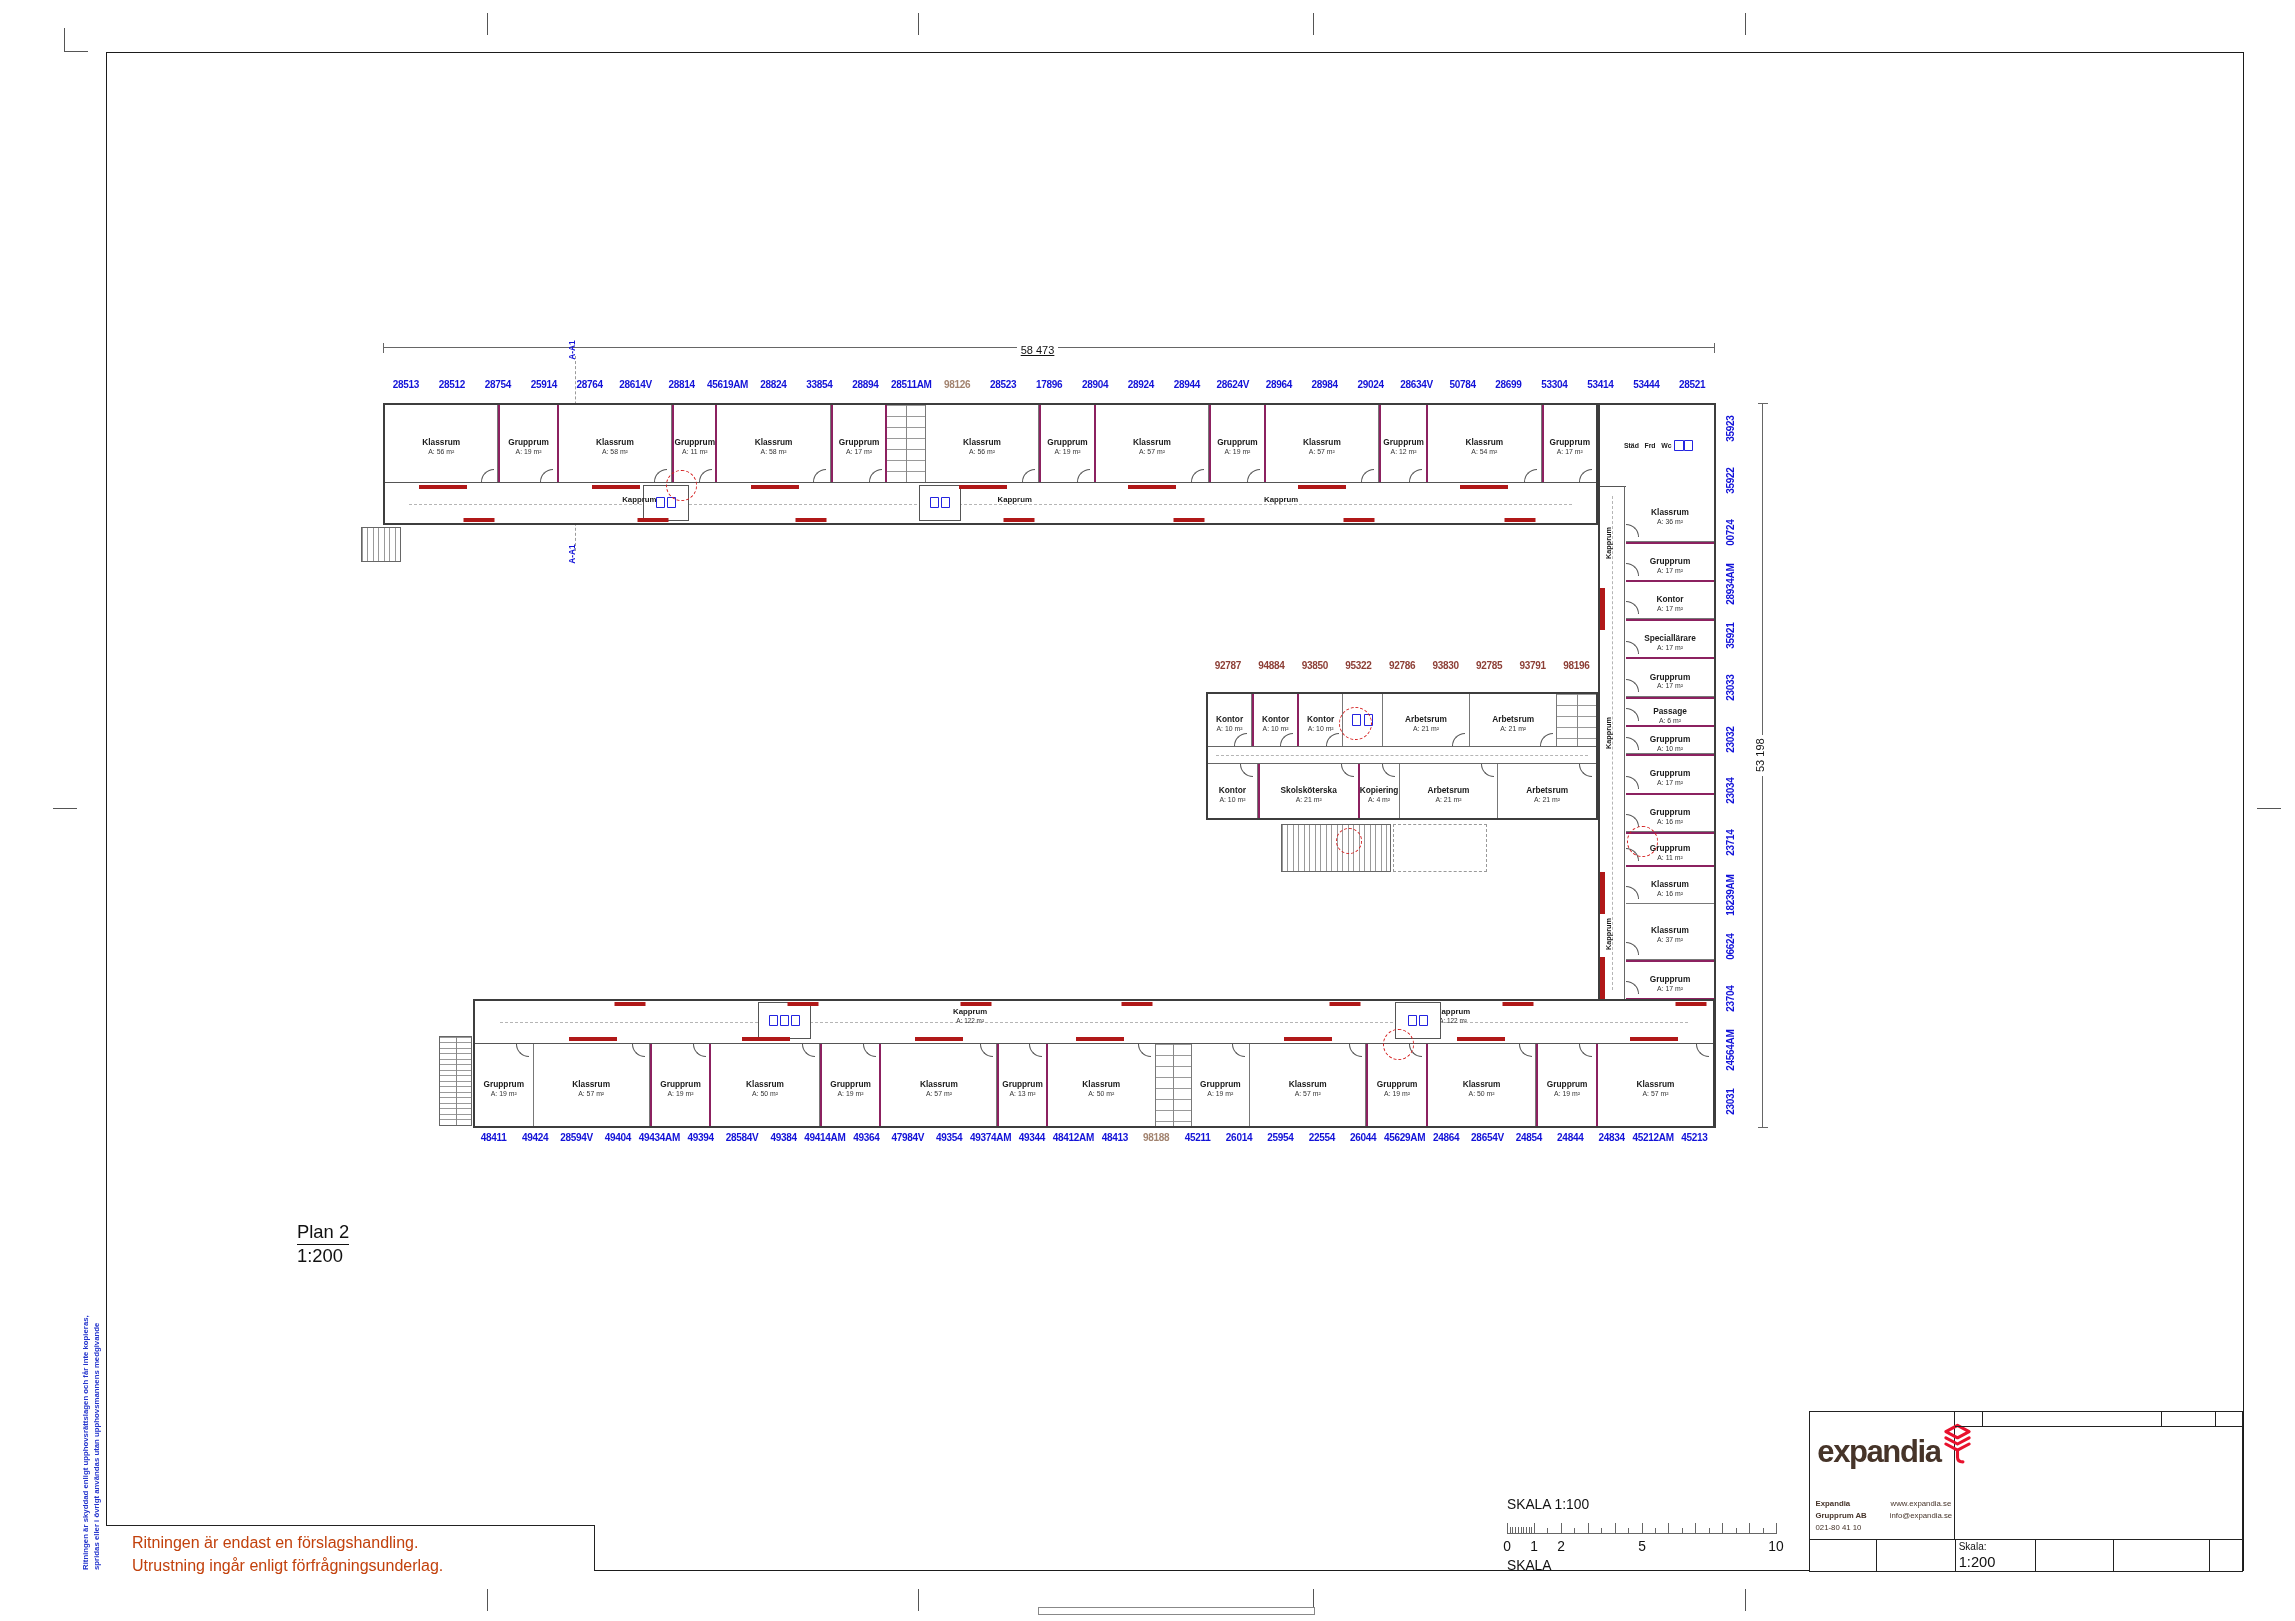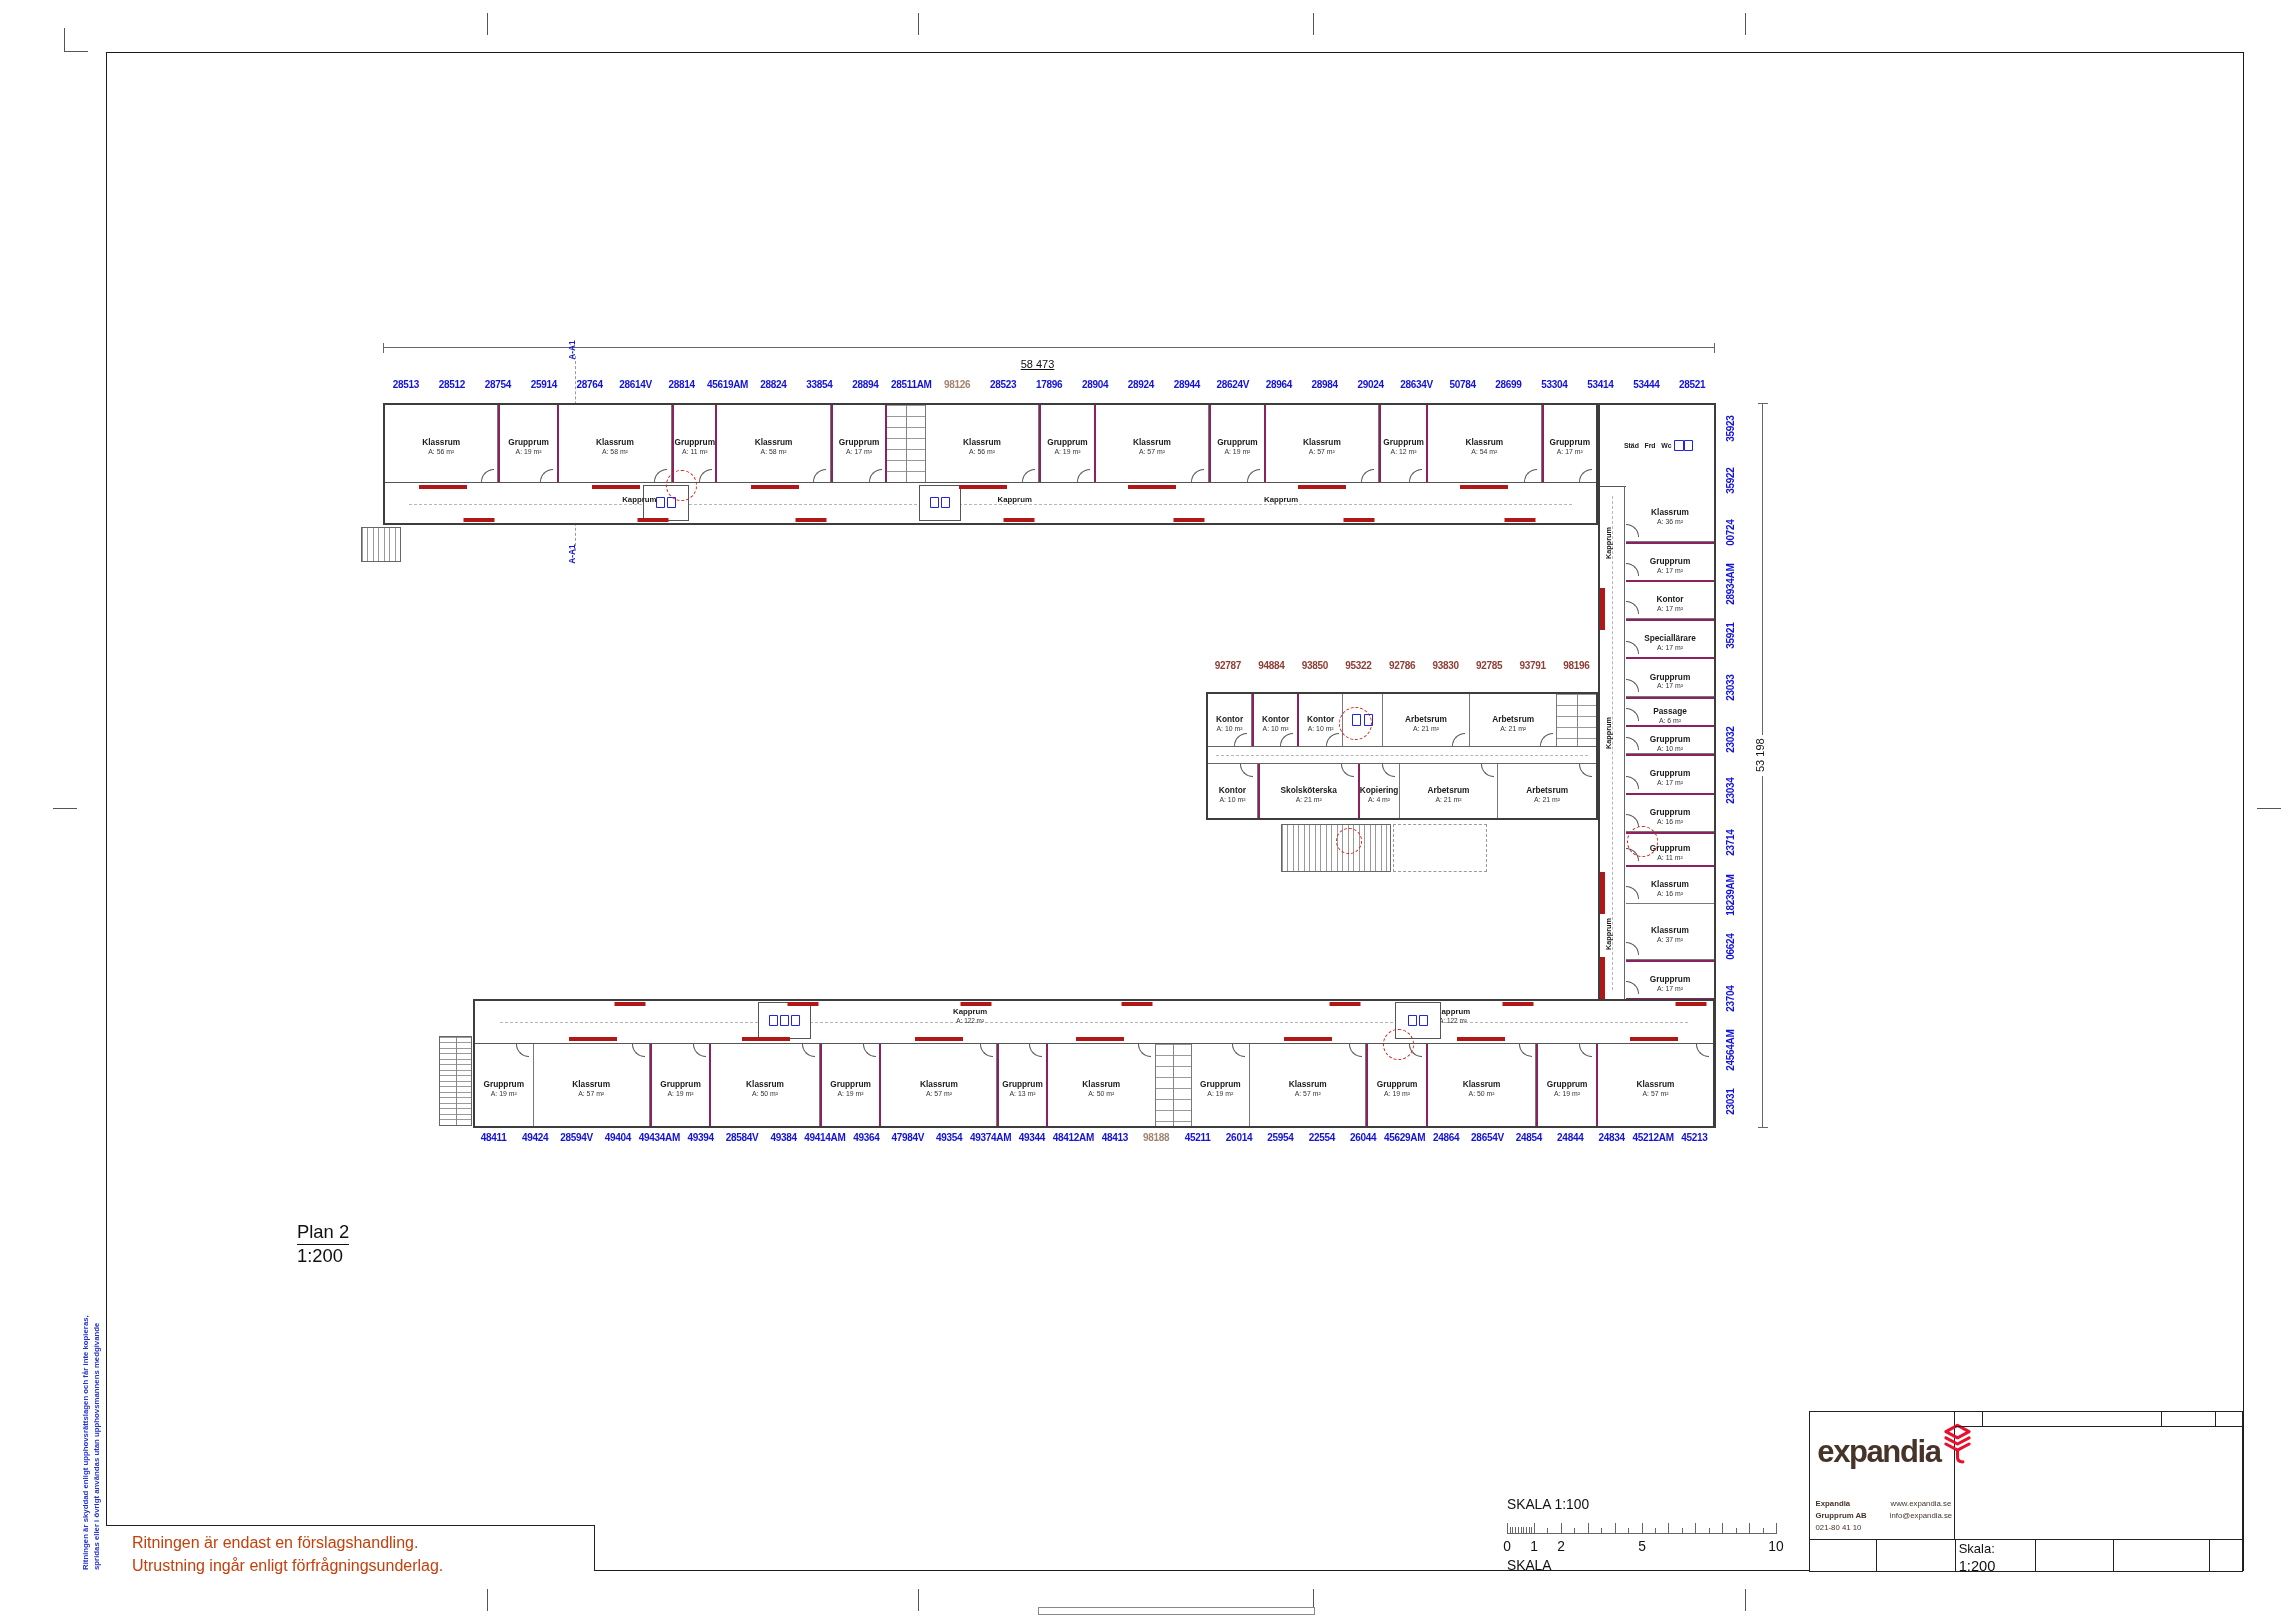--- a/index.html
+++ b/index.html
@@ -74,21 +74,21 @@
   
   #titleblock{position:absolute;left:1809px;top:1411px;width:434px;height:161px;border:1.8px solid #222;box-sizing:border-box;background:#fff;}
   #tb-logo-cell{position:absolute;left:0;top:0;width:145px;height:127px;border-right:0.9px solid #222;box-sizing:border-box;}
   #tb-logo{position:absolute;left:7.3px;top:24px;display:flex;align-items:flex-start;}
   #tb-logo-text{font-size:31px;font-weight:bold;color:#463429;letter-spacing:-1.4px;line-height:1;}
   #tb-contact{position:absolute;left:5.5px;right:1.8px;bottom:5.5px;display:flex;justify-content:space-between;font-size:7.8px;color:#46342a;line-height:1.5;}
   #tb-contact .b{font-weight:bold;}
   #tb-contact .r{text-align:center;}
   .tb-line{position:absolute;background:#222;}
   #tb-scala{position:absolute;left:145px;top:127px;width:80px;height:34px;box-sizing:border-box;padding:1.8px 0 0 3.7px;}
-  #tb-scala .lab{font-size:13px;color:#111;}
+  #tb-scala .lab{font-size:10px;color:#111;}
   #tb-scala .val{font-size:14.7px;color:#111;margin-top:1.8px;}
 </style>
 </head>
 <body>
 
 <div class="trim" style="left:64px;top:27.5px;width:0.9px;height:24px;"></div>
 <div class="trim" style="left:64px;top:51px;width:24px;height:0.9px;"></div>
 <div class="trim" style="left:487px;top:13px;width:0.9px;height:22px;"></div>
 <div class="trim" style="left:918px;top:13px;width:0.9px;height:22px;"></div>
 <div class="trim" style="left:1313px;top:13px;width:0.9px;height:22px;"></div>
@@ -102,21 +102,21 @@
 <div class="foldrect" style="left:1038px;top:1607px;width:275px;height:6.4px;"></div>
 
 <div id="frame"></div>
 
 <div class="copyright" style="left:81px;top:1299px;">Ritningen är skyddad enligt upphovsrättslagen och får inte kopieras,</div>
 <div class="copyright" style="left:92px;top:1299px;">spridas eller i övrigt användas utan upphovsmannens medgivande</div>
 
 <div class="dimline-h" style="left:383px;top:347px;width:1332px;"></div>
 <div class="dimtick" style="left:383px;top:343px;width:0.9px;height:10px;"></div>
 <div class="dimtick" style="left:1714px;top:343px;width:0.9px;height:10px;"></div>
-<div class="dimlabel" style="left:1017px;top:358px;text-decoration:underline;">58 473</div>
+<div class="dimlabel" style="left:1017px;top:344px;text-decoration:underline;">58 473</div>
 
 <div class="dimline-v" style="left:1762px;top:403px;height:725px;"></div>
 <div class="dimtick" style="left:1758px;top:403px;width:10px;height:0.9px;"></div>
 <div class="dimtick" style="left:1758px;top:1127px;width:10px;height:0.9px;"></div>
 <div class="dimlabel vtxt" style="left:1754px;top:735px;padding:3.7px 0;">53 198</div>
 
 <div id="section-line" style="left:575px;top:356px;height:195px;"></div>
 <div class="section-label" style="left:562px;top:345px;">A-A1</div>
 <div class="section-label" style="left:562px;top:549px;">A-A1</div>
 

